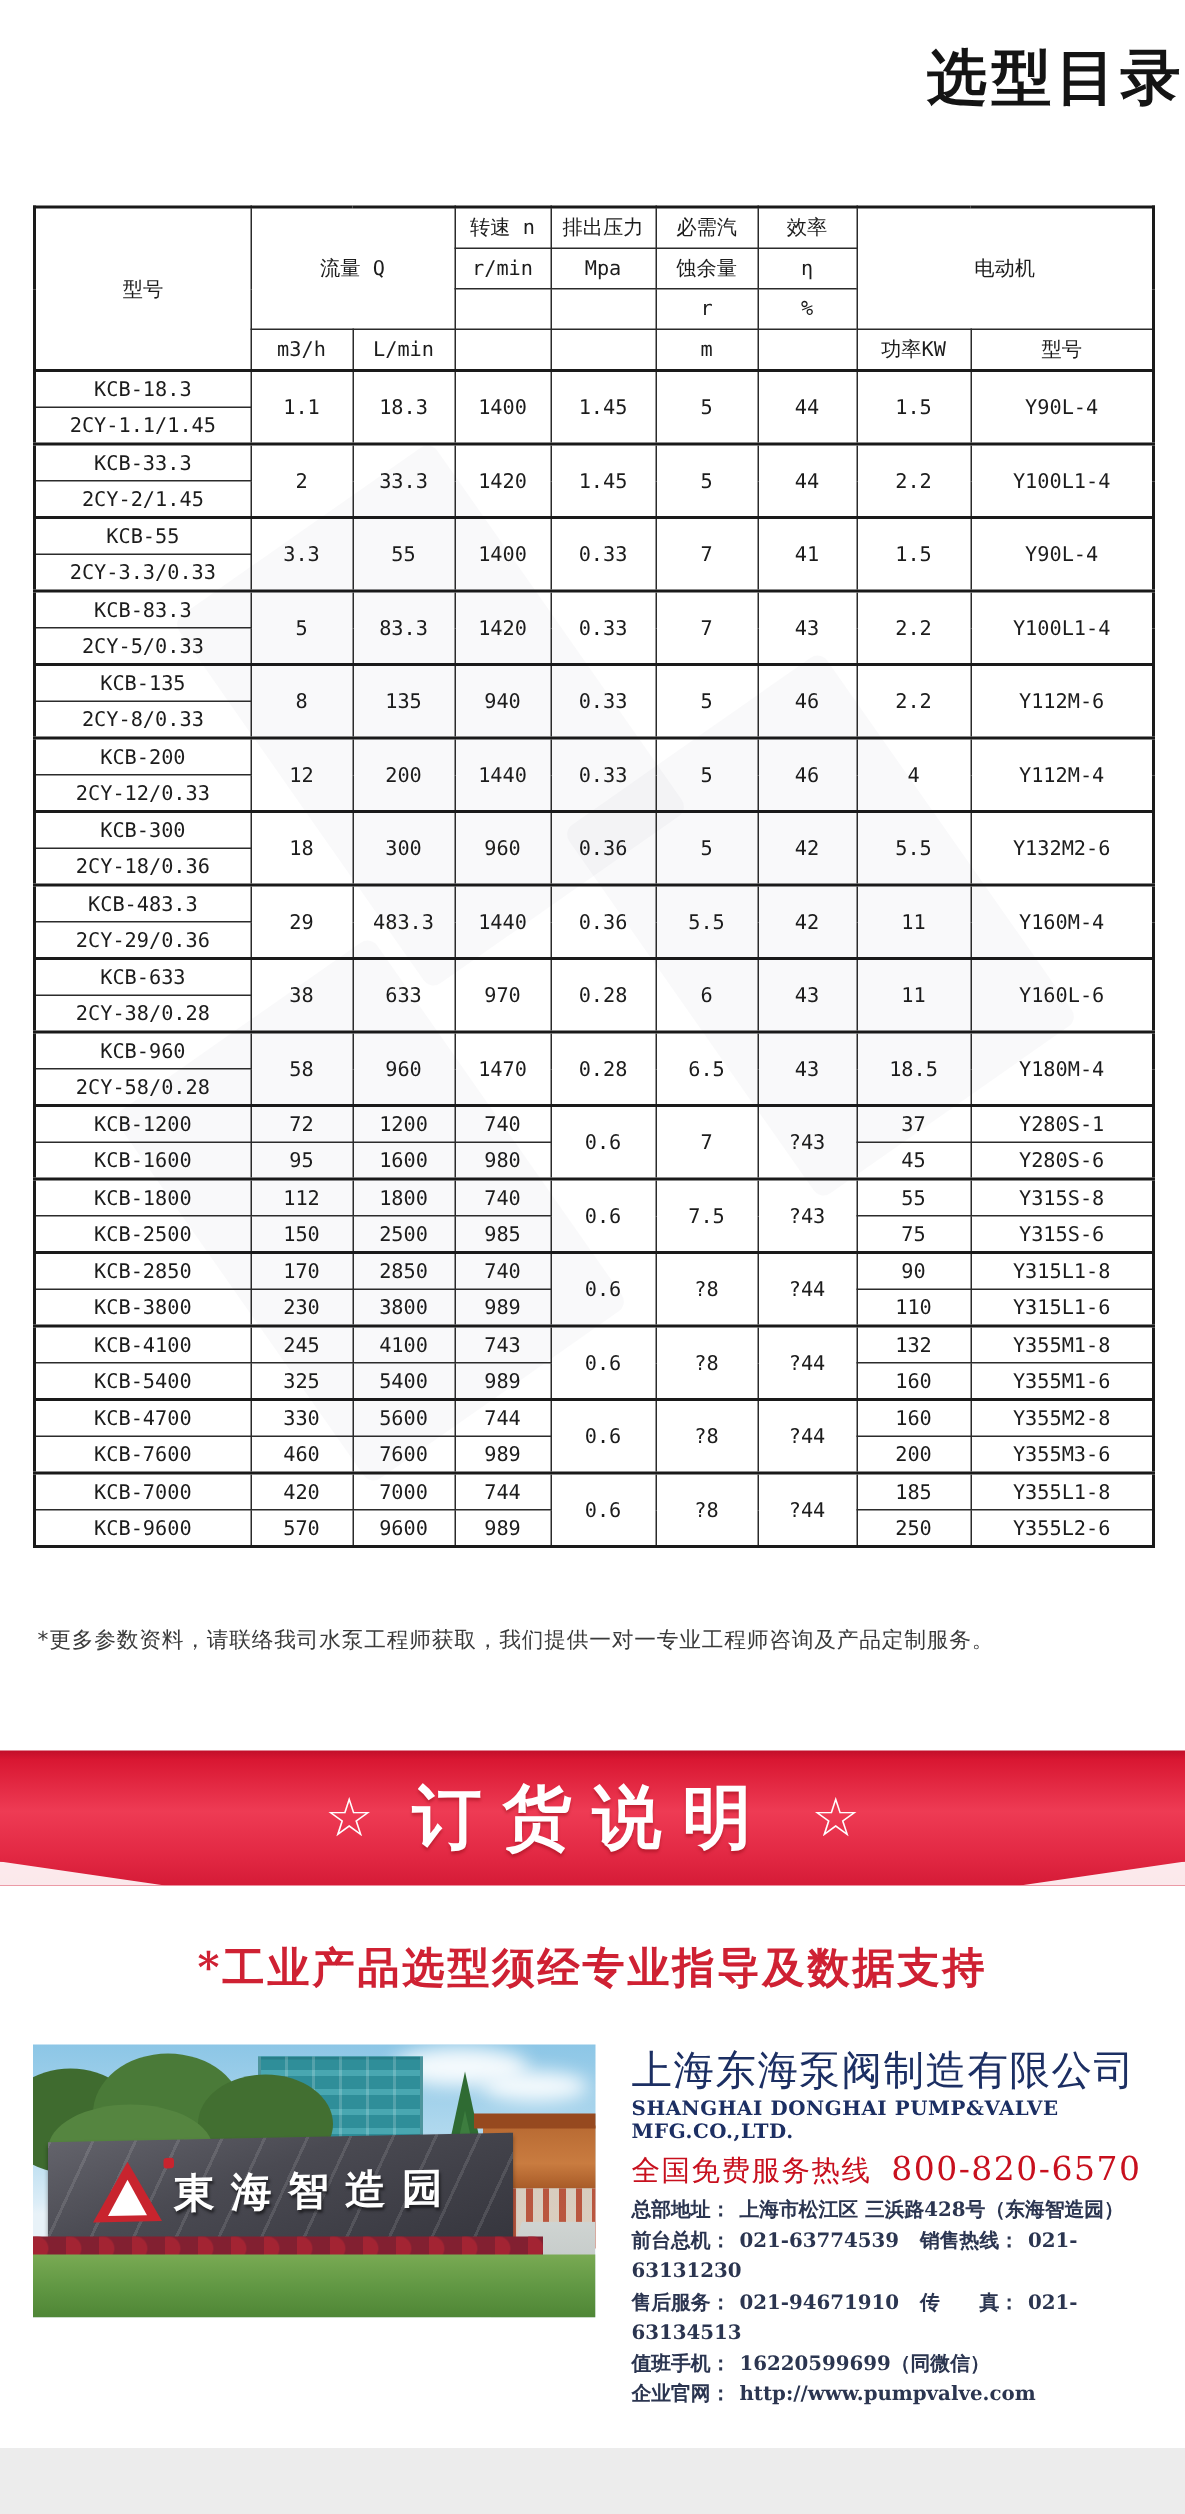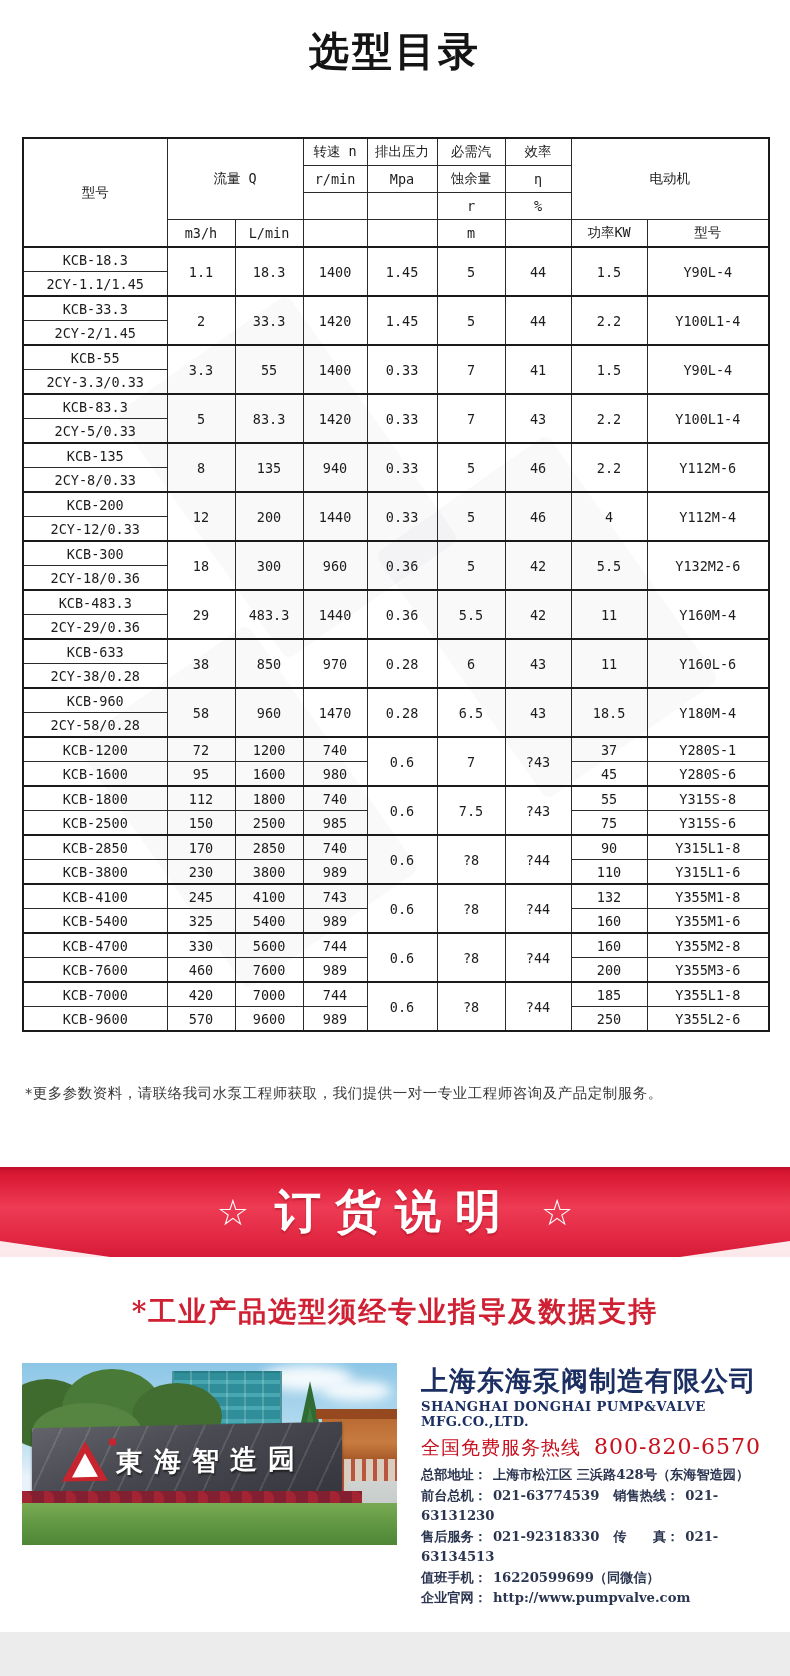--- a/index.html
+++ b/index.html
@@ -1,20 +1,20 @@
 <!DOCTYPE html>
 <html><head>
 <meta charset="utf-8">
 <style>
   html,body{margin:0;padding:0;background:#fff;}
   .page{width:790px;height:1676px;margin:0 auto;background:#ffffff;position:relative;overflow:hidden;
         font-family:"DejaVu Sans","Liberation Sans",sans-serif;color:#222;}
 
   
-  .page-title{margin:24px 0 0 0;text-align:center;font-size:40px;font-weight:bold;color:#141414;letter-spacing:3px;}
+  .page-title{margin:24px 0 0 0;text-align:right;font-size:40px;font-weight:bold;color:#141414;letter-spacing:3px;}
 
   
   .table-wrap{position:relative;margin:58px 22px 0 22px;}
   .wm{position:absolute;background:#9aa0a8;opacity:.06;transform:rotate(-35deg);border-radius:8px;pointer-events:none;}
   .wm1{left:160px;top:190px;width:210px;height:300px;}
   .wm2{left:420px;top:330px;width:210px;height:300px;}
   .wm3{left:120px;top:520px;width:210px;height:300px;}
   table.sel{border-collapse:collapse;table-layout:fixed;width:746px;border:2px solid #1a1a1a;position:relative;z-index:1;
             font-family:"DejaVu Sans Mono","DejaVu Sans",monospace;}
   table.sel td{border:1px solid #2b2b2b;text-align:center;vertical-align:middle;
@@ -64,21 +64,21 @@
   .logo-mark{position:absolute;left:30px;top:14px;z-index:2;}
   .logo-tri{width:0;height:0;border-left:23px solid transparent;border-right:23px solid transparent;border-bottom:40px solid #c8242e;position:relative;}
   .logo-tri::after{content:'';position:absolute;left:-13px;top:12px;border-left:13px solid transparent;border-right:13px solid transparent;border-bottom:24px solid #ffffff;}
   .logo-dot{position:absolute;right:-8px;top:-2px;width:7px;height:7px;background:#c8242e;border-radius:2px;}
   .flowers{position:absolute;left:0;top:128px;width:340px;height:16px;
            background:radial-gradient(circle at 10% 50%,#a32433 0 35%,transparent 40%) 0 0/22px 16px repeat-x,#822031;}
   .lawn{position:absolute;left:0;top:140px;width:375px;height:42px;background:linear-gradient(180deg,#79aa53 0%,#5f9642 55%,#4f8636 100%);}
   .road{position:absolute;right:0;top:118px;width:70px;height:64px;background:linear-gradient(180deg,#cfd4d2,#b9c0be);clip-path:polygon(30% 0,100% 0,100% 100%,0 100%);}
 
   .company{margin-left:24px;padding-top:2px;font-family:"DejaVu Serif","Liberation Serif",serif;}
-  .company-name-cn{font-size:27px;font-weight:bold;color:#1c2f63;letter-spacing:1px;line-height:32px;}
+  .company-name-cn{font-size:27px;font-weight:normal;color:#1c2f63;letter-spacing:1px;line-height:32px;}
   .company-name-en{font-size:13.2px;font-weight:bold;color:#1c2f63;letter-spacing:.4px;margin-top:2px;}
   .hotline{margin-top:5px;font-weight:normal;color:#c8101e;}
   .hotline .hl-label{font-size:19px;letter-spacing:1px;}
   .hotline .hl-number{font-size:22px;margin-left:8px;letter-spacing:1px;}
   .contacts{margin-top:4px;}
   .contact-line{font-size:13.2px;font-weight:bold;color:#2b3550;line-height:20.5px;white-space:pre-wrap;}
   .contact-line .c-label{margin-right:6px;}
   .contact-line .c-pair + .c-pair{margin-left:14px;}
   .c-link{color:#2b3550;text-decoration:none;}
 
@@ -249,21 +249,21 @@
             <td rowspan="2">42</td>
             <td rowspan="2">11</td>
             <td rowspan="2">Y160M-4</td>
           </tr>
           <tr>
             <td>2CY-29/0.36</td>
           </tr>
           <tr class="g">
             <td>KCB-633</td>
             <td rowspan="2">38</td>
-            <td rowspan="2">850</td>
+            <td rowspan="2">633</td>
             <td rowspan="2">970</td>
             <td rowspan="2">0.28</td>
             <td rowspan="2">6</td>
             <td rowspan="2">43</td>
             <td rowspan="2">11</td>
             <td rowspan="2">Y160L-6</td>
           </tr>
           <tr>
             <td>2CY-38/0.28</td>
           </tr>
@@ -440,21 +440,21 @@
     <div class="company">
       <div class="company-name-cn">上海东海泵阀制造有限公司</div>
       <div class="company-name-en">SHANGHAI DONGHAI PUMP&amp;VALVE MFG.CO.,LTD.</div>
       <div class="hotline">
         <span class="hl-label">全国免费服务热线</span>
         <span class="hl-number">800-820-6570</span>
       </div>
       <div class="contacts" id="contacts">
           <div class="contact-line"><span class="c-pair"><span class="c-label">总部地址：</span><span>上海市松江区 三浜路428号（东海智造园）</span></span></div>
           <div class="contact-line"><span class="c-pair"><span class="c-label">前台总机：</span><span>021-63774539</span></span><span class="c-pair"><span class="c-label">销售热线：</span><span>021-63131230</span></span></div>
-          <div class="contact-line"><span class="c-pair"><span class="c-label">售后服务：</span><span>021-92318330</span></span><span class="c-pair"><span class="c-label">传　　真：</span><span>021-63134513</span></span></div>
+          <div class="contact-line"><span class="c-pair"><span class="c-label">售后服务：</span><span>021-94671910</span></span><span class="c-pair"><span class="c-label">传　　真：</span><span>021-63134513</span></span></div>
           <div class="contact-line"><span class="c-pair"><span class="c-label">值班手机：</span><span>16220599699（同微信）</span></span></div>
           <div class="contact-line"><span class="c-pair"><span class="c-label">企业官网：</span><a class="c-link" href="#">http://www.pumpvalve.com</a></span></div>
         </div>
     </div>
   </div>
 
   <div class="footer-strip"></div>
 </div>
 
 </body></html>

